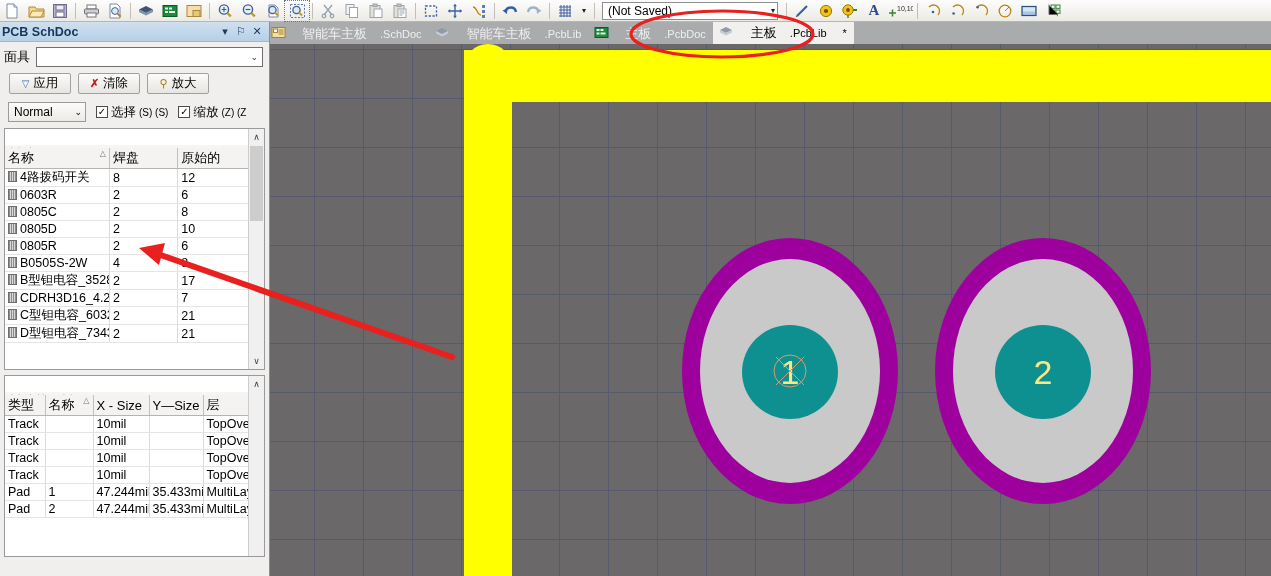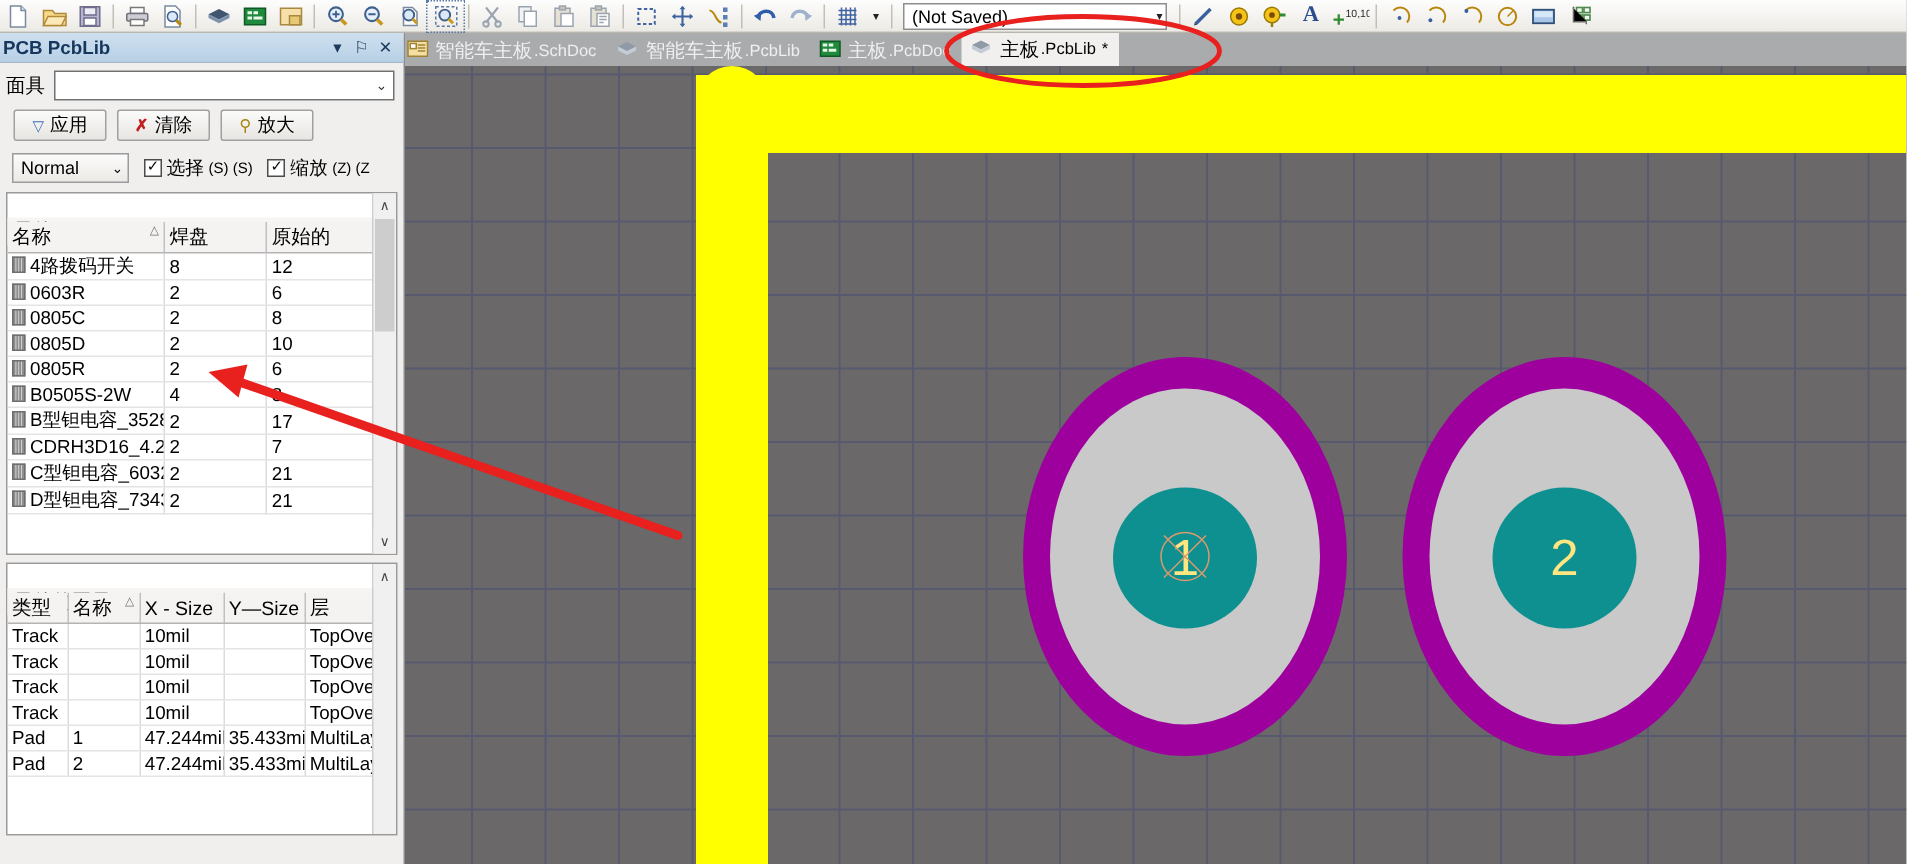--- a/index.html
+++ b/index.html
@@ -32,21 +32,21 @@
     padding: 0 2px 0 5px; font-size: 12px; color: #000; margin-left: 4px;
   }
   .tb-combo .arrow { font-size: 8px; color: #222; }
 
   
   #tabstrip {
     position: absolute; left: 265px; top: 22px; width: 1006px; height: 22px;
     background: #a9abad; display: flex; align-items: flex-end;
   }
   .tab {
-    height: 21px; display: flex; align-items: center; gap: 4px;
+    height: 21px; display: flex; align-items: center; gap: 16px;
     padding: 0 7px 0 6px; font-size: 12px; color: #efefef;
     white-space: nowrap;
   }
   .tab.active { background: #f1f0ee; color: #000; height: 22px; }
   .tab-title-cn { font-size: 13px; }
   .tab-title-ext { font-size: 11px; }
 
   
   #canvas {
     position: absolute; left: 270px; top: 44px; width: 1001px; height: 532px;
@@ -505,21 +505,21 @@
         <div class="pad-hole" style="position:absolute; left:42px; top:66px; width:96px; height:94px;">
           <span class="pad-num">2</span>
         </div>
       </div>
     </div>
   </div>
 
   <div id="panel">
 
     <div id="panel-title">
-      <span class="ttl">PCB PcbLib</span>
+      <span class="ttl">PCB SchDoc</span>
       <span class="ico">▾</span>
       <span class="ico">⚐</span>
       <span class="ico">✕</span>
     </div>
 
     <div class="mask-row">
       <span class="mask-label">面具</span>
       <div class="mask-input">
         <span class="chev">⌄</span>
       </div>

